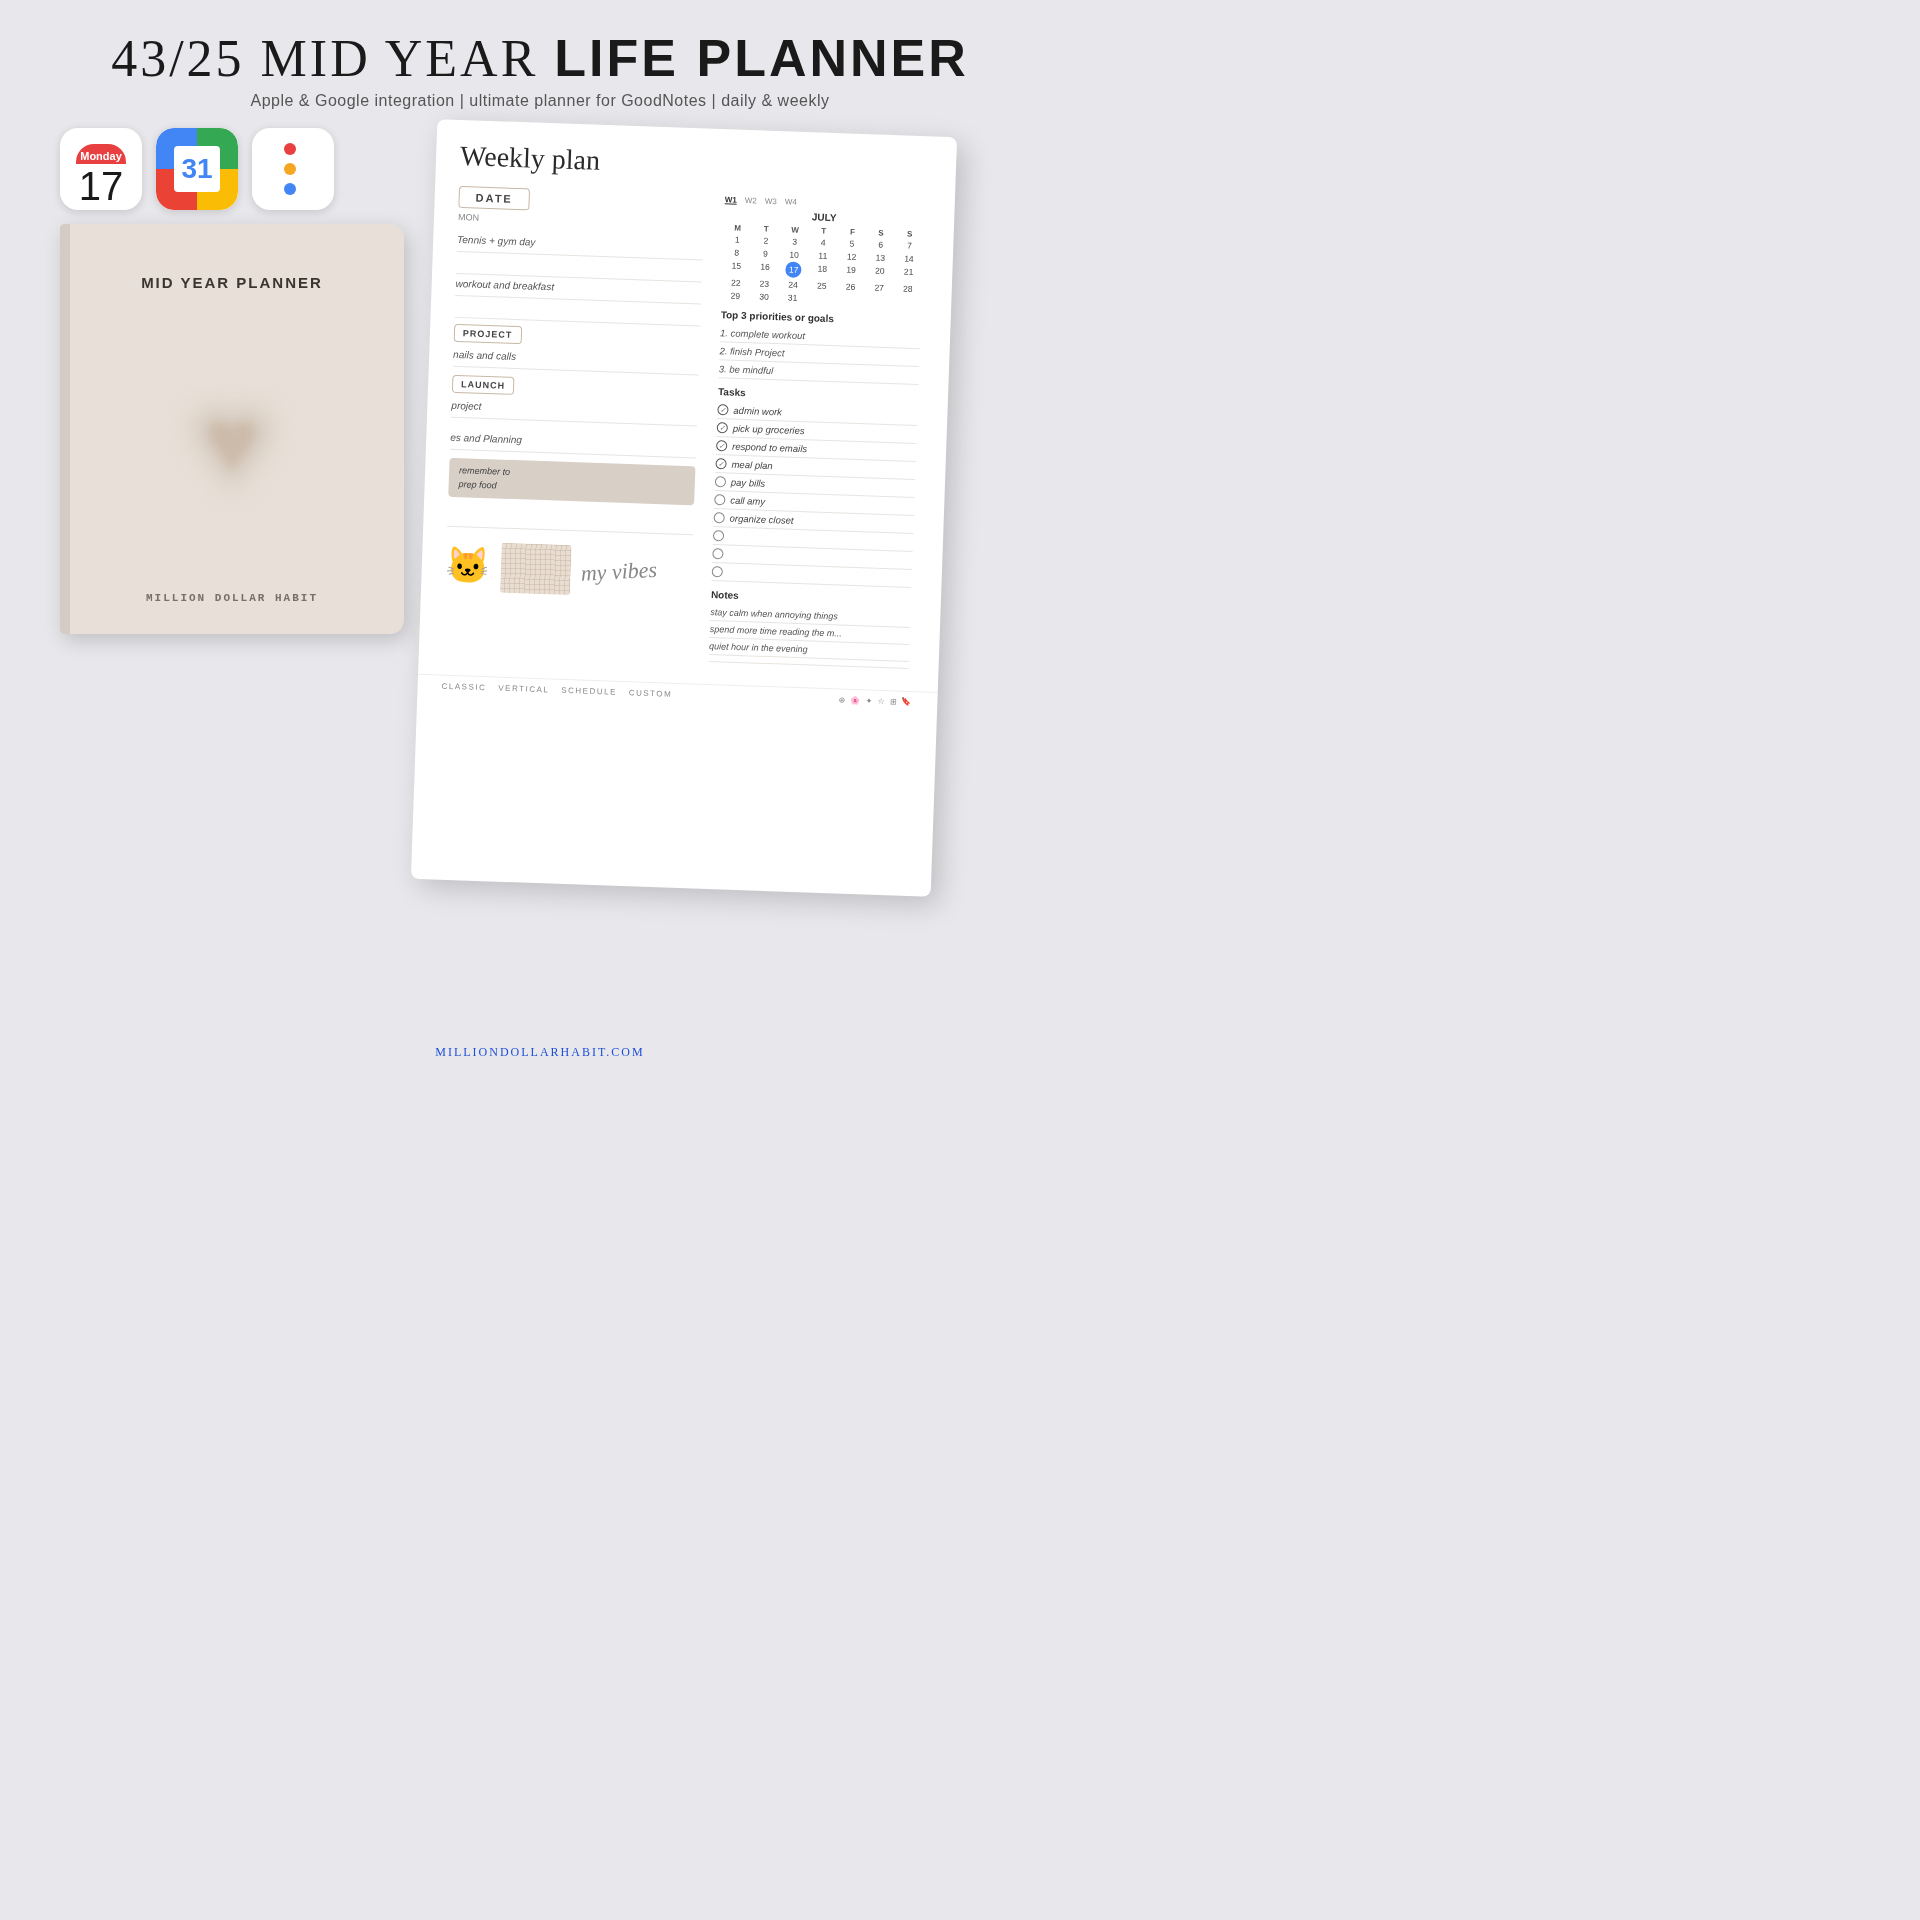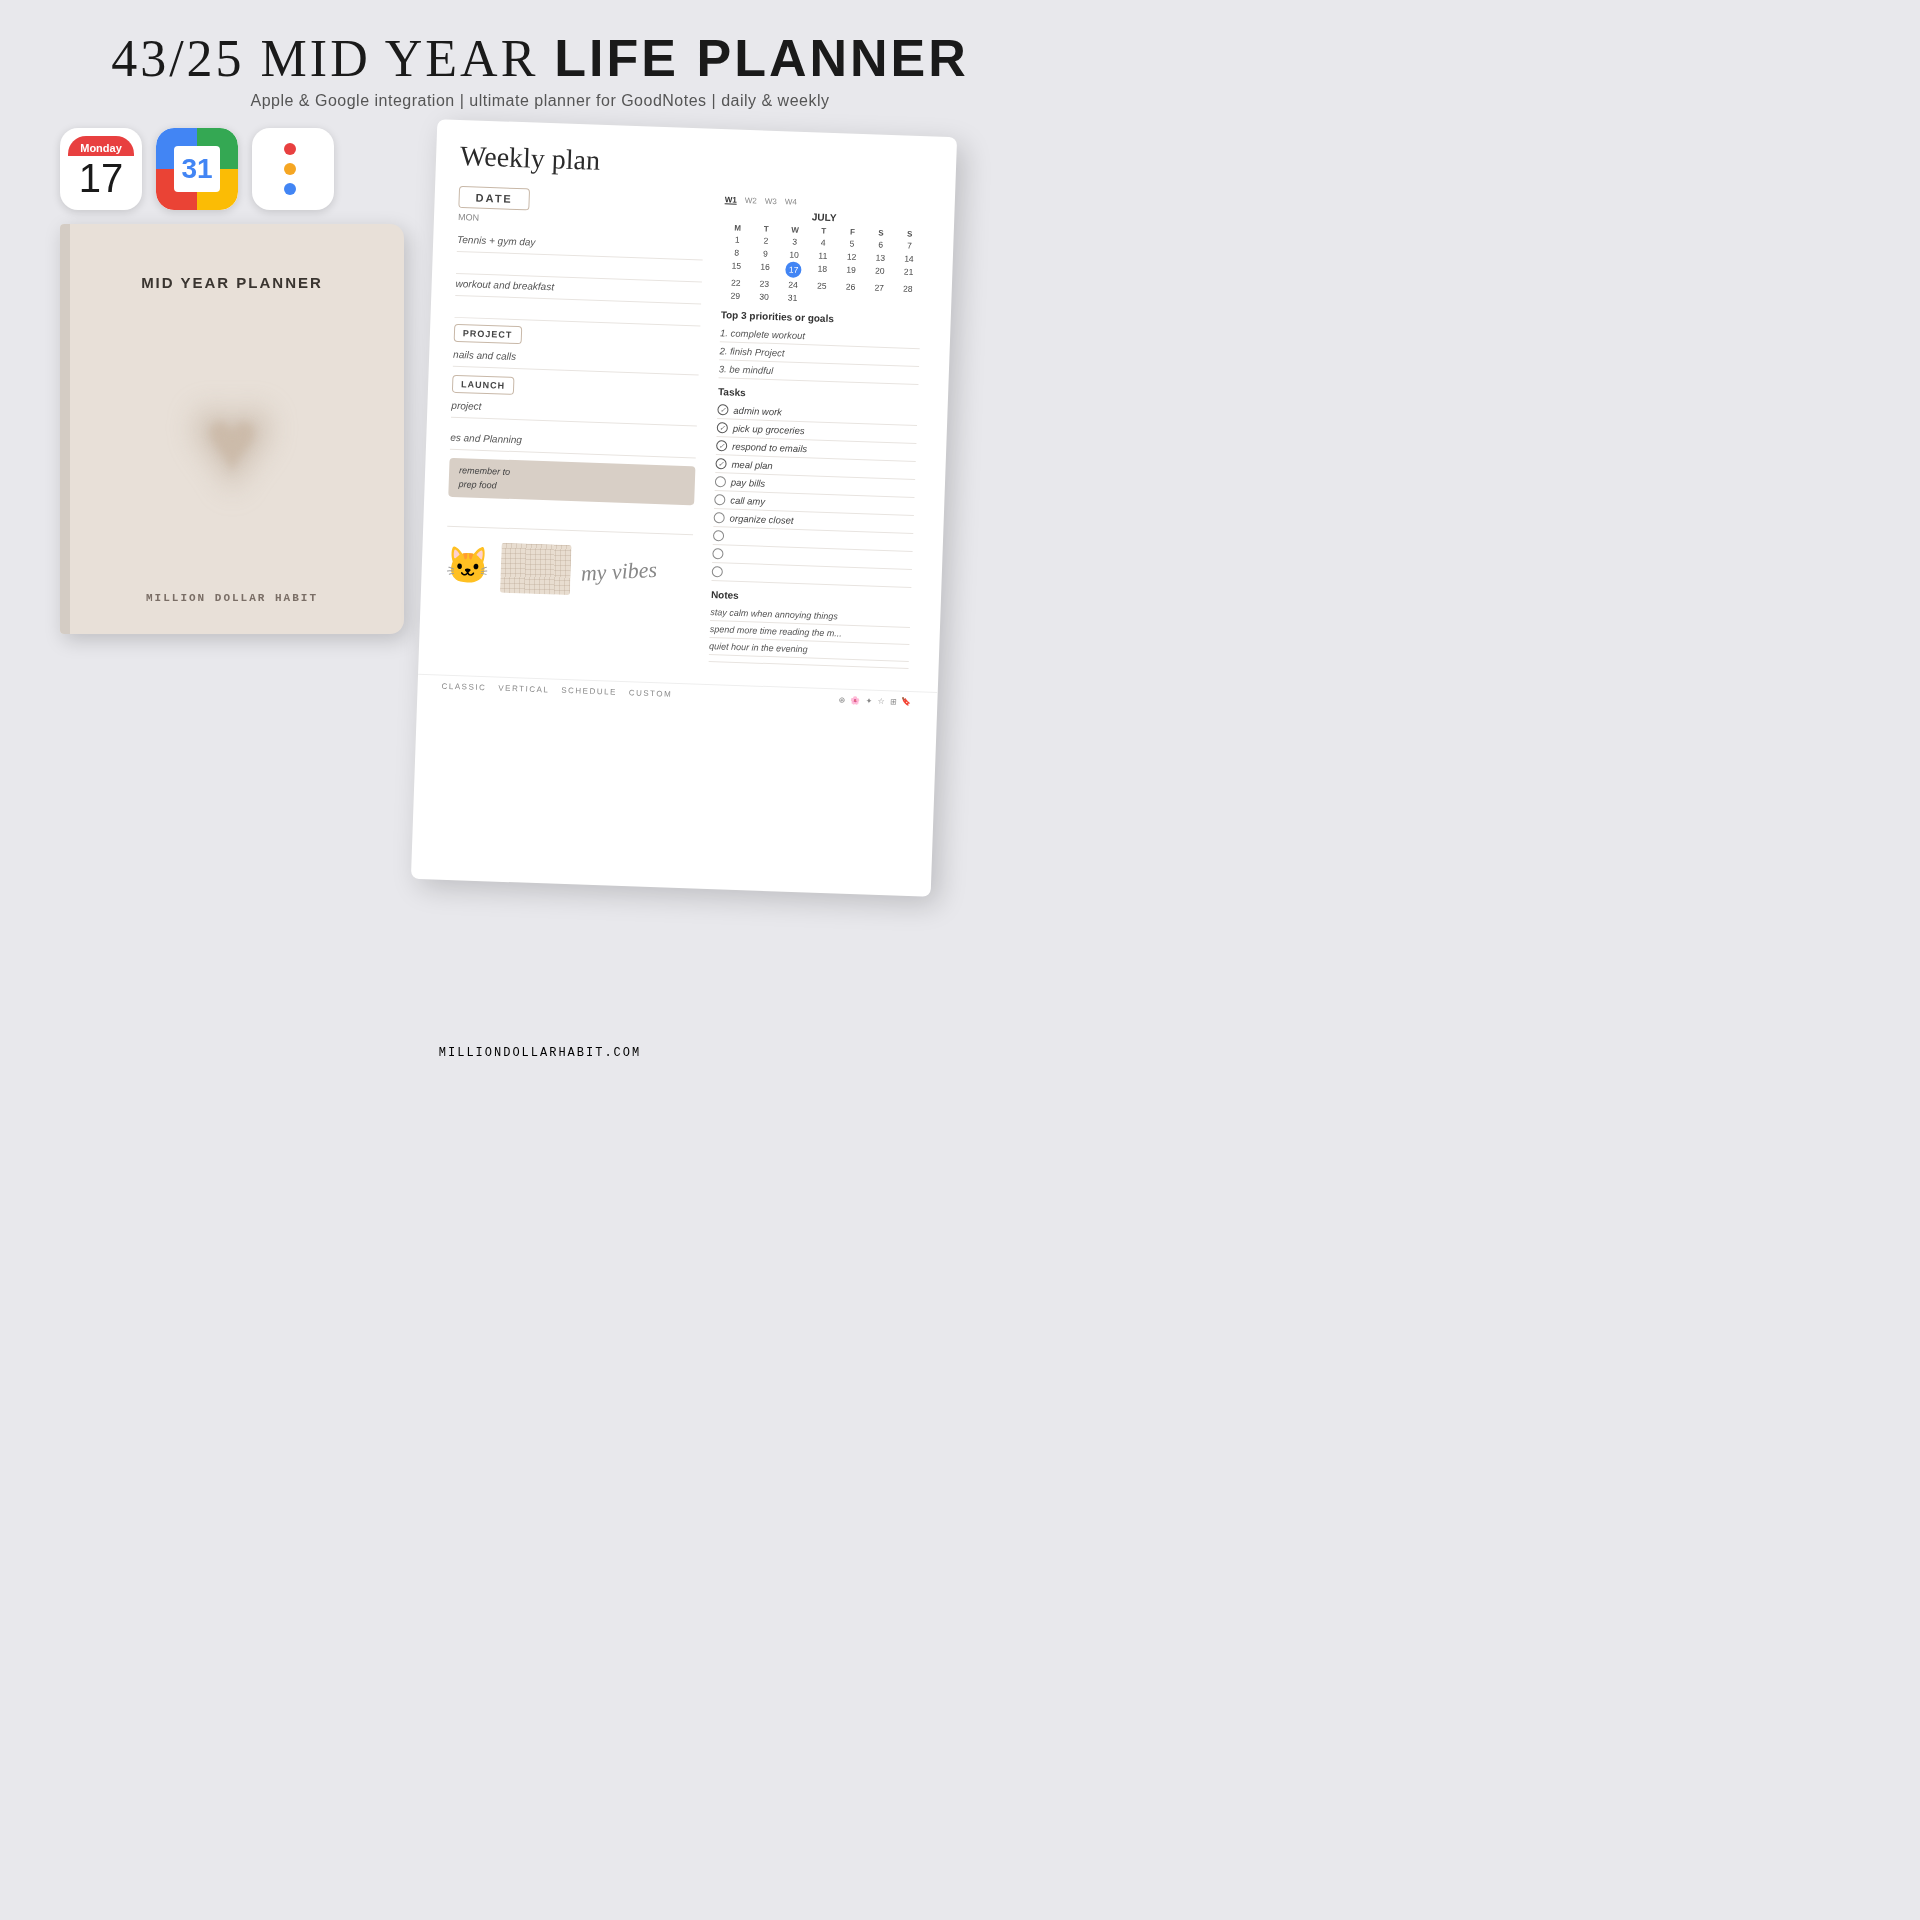--- a/index.html
+++ b/index.html
@@ -492,22 +492,22 @@
     }
 
     
     .bottom-url {
       position: absolute;
       bottom: 20px;
       width: 100%;
       text-align: center;
       font-size: 12px;
       letter-spacing: 2px;
-      color: #000000;
-      font-family: Liberation Mono, monospace;
+      color: #1d4ed8;
+      font-family: Liberation Serif, serif;
     }
 
     
     .content-wrapper {
       position: relative;
       width: 1080px;
       height: 1080px;
       display: flex;
       flex-direction: column;
       align-items: center;
@@ -561,21 +561,21 @@
     </div>
     <div class="header-subtitle">Apple &amp; Google integration  |  ultimate planner for GoodNotes  |  daily &amp; weekly</div>
   </div>
 
   <div class="icons-and-planner">
 
     <div class="left-panel">
 
       <div class="icons-row">
 
-        <div class="app-icon calendar-icon-app" style="padding:8px; justify-content:flex-start;">
+        <div class="app-icon calendar-icon-app" style="padding:16px; justify-content:flex-start;">
           <div class="cal-header">Monday</div>
           <div class="cal-number" style="text-align:center; width:100%;">17</div>
         </div>
 
         <div class="app-icon gcal-icon" style="padding:0;">
           <div class="gcal-inner">
             <div class="gcal-grid">
               <div class="gcal-q1"></div>
               <div class="gcal-q2"></div>
               <div class="gcal-q3"></div>

